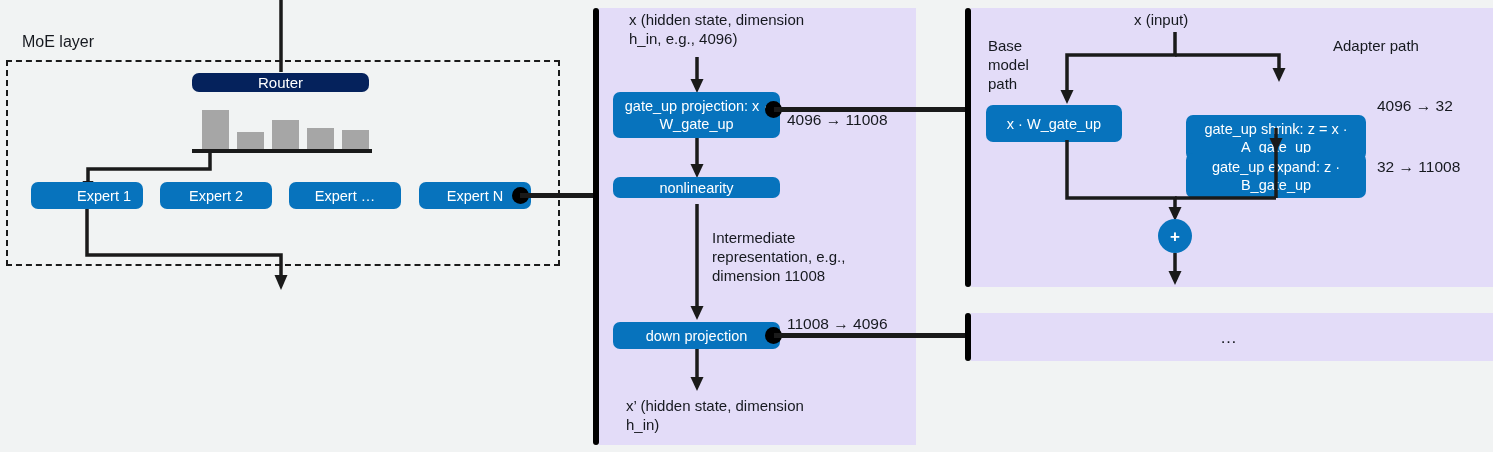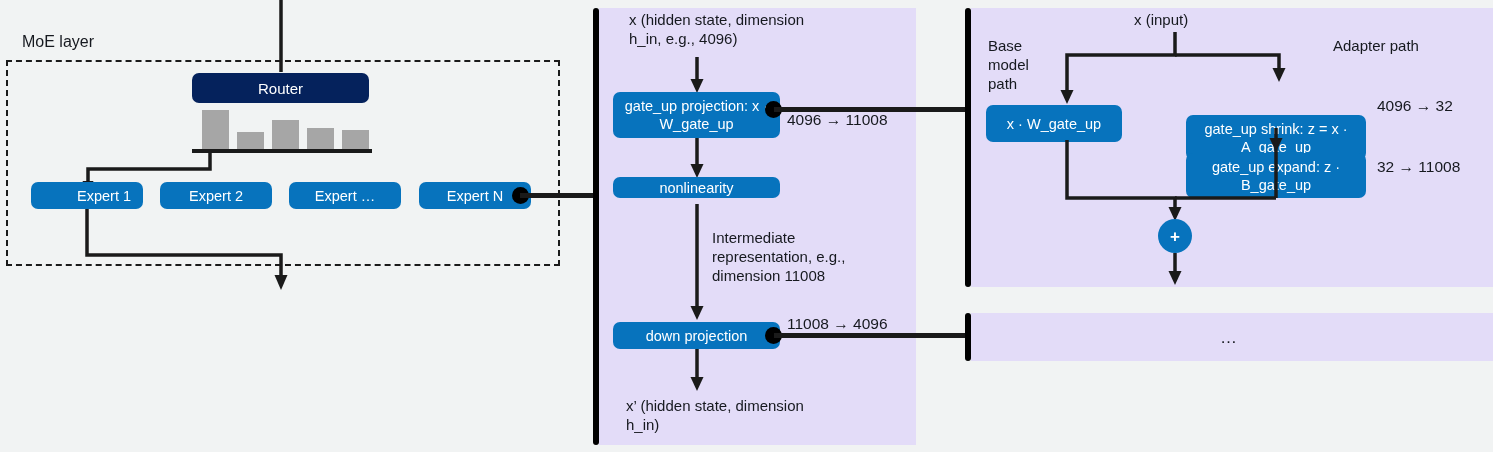--- a/index.html
+++ b/index.html
@@ -102,21 +102,21 @@
 <div id="canvas">
 
   <div class="lbl abs" style="left:22px; top:32px; font-size:16px;">MoE layer</div>
 
   <div class="moe-dashed abs" style="left:6px; top:60px; width:554px; height:206px;"></div>
 
   <svg class="arrow" style="left:275px; top:0px;" width="14" height="72">
     <line x1="6" y1="0" x2="6" y2="72" stroke="#1a1a1a" stroke-width="3.5"></line>
   </svg>
 
-  <div class="box-navy abs" style="left:192px; top:73px; width:177px; height:30px;">Router</div>
+  <div class="box-navy abs" style="left:192px; top:73px; width:177px; height:19px;">Router</div>
 
   <div class="abs" style="left:196px; top:104px; width:176px; height:46px;">
     <div class="router-bar" style="left:6px;  width:27px; height:40px;"></div>
     <div class="router-bar" style="left:41px; width:27px; height:18px;"></div>
     <div class="router-bar" style="left:76px; width:27px; height:30px;"></div>
     <div class="router-bar" style="left:111px;width:27px; height:22px;"></div>
     <div class="router-bar" style="left:146px;width:27px; height:20px;"></div>
   </div>
   <div class="line-h abs" style="left:192px; top:149px; width:180px; height:3.5px;"></div>
 

